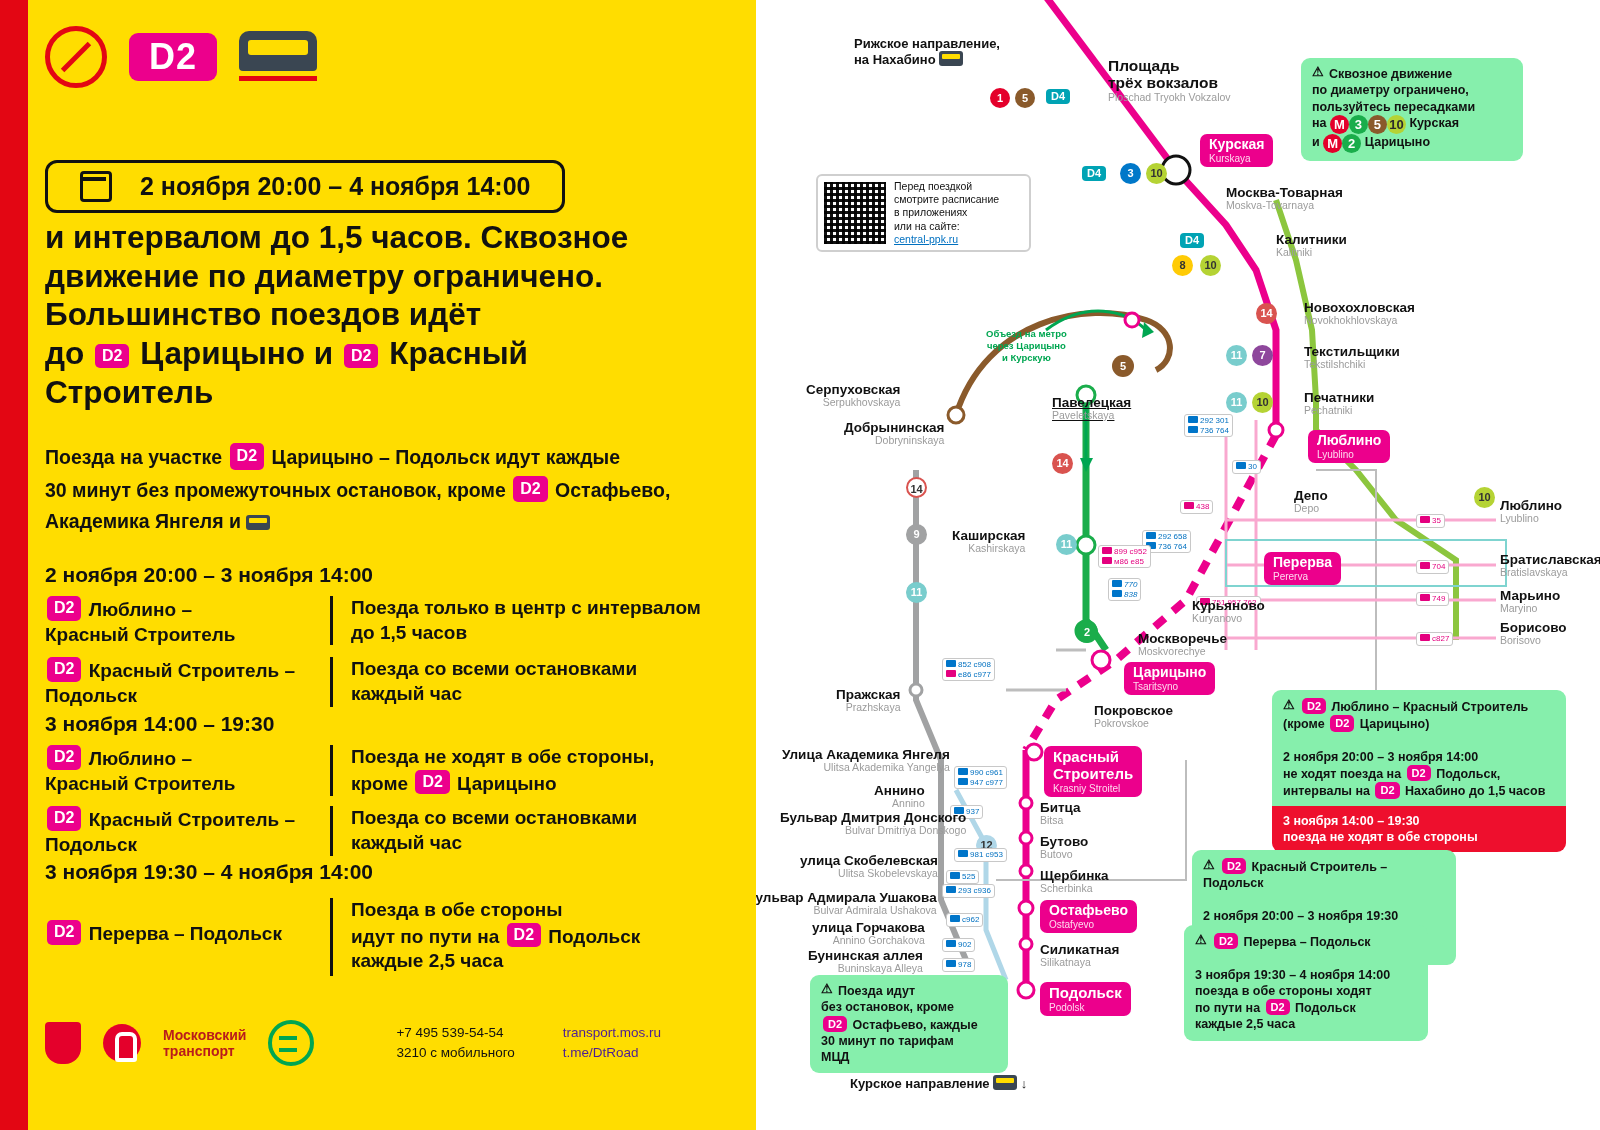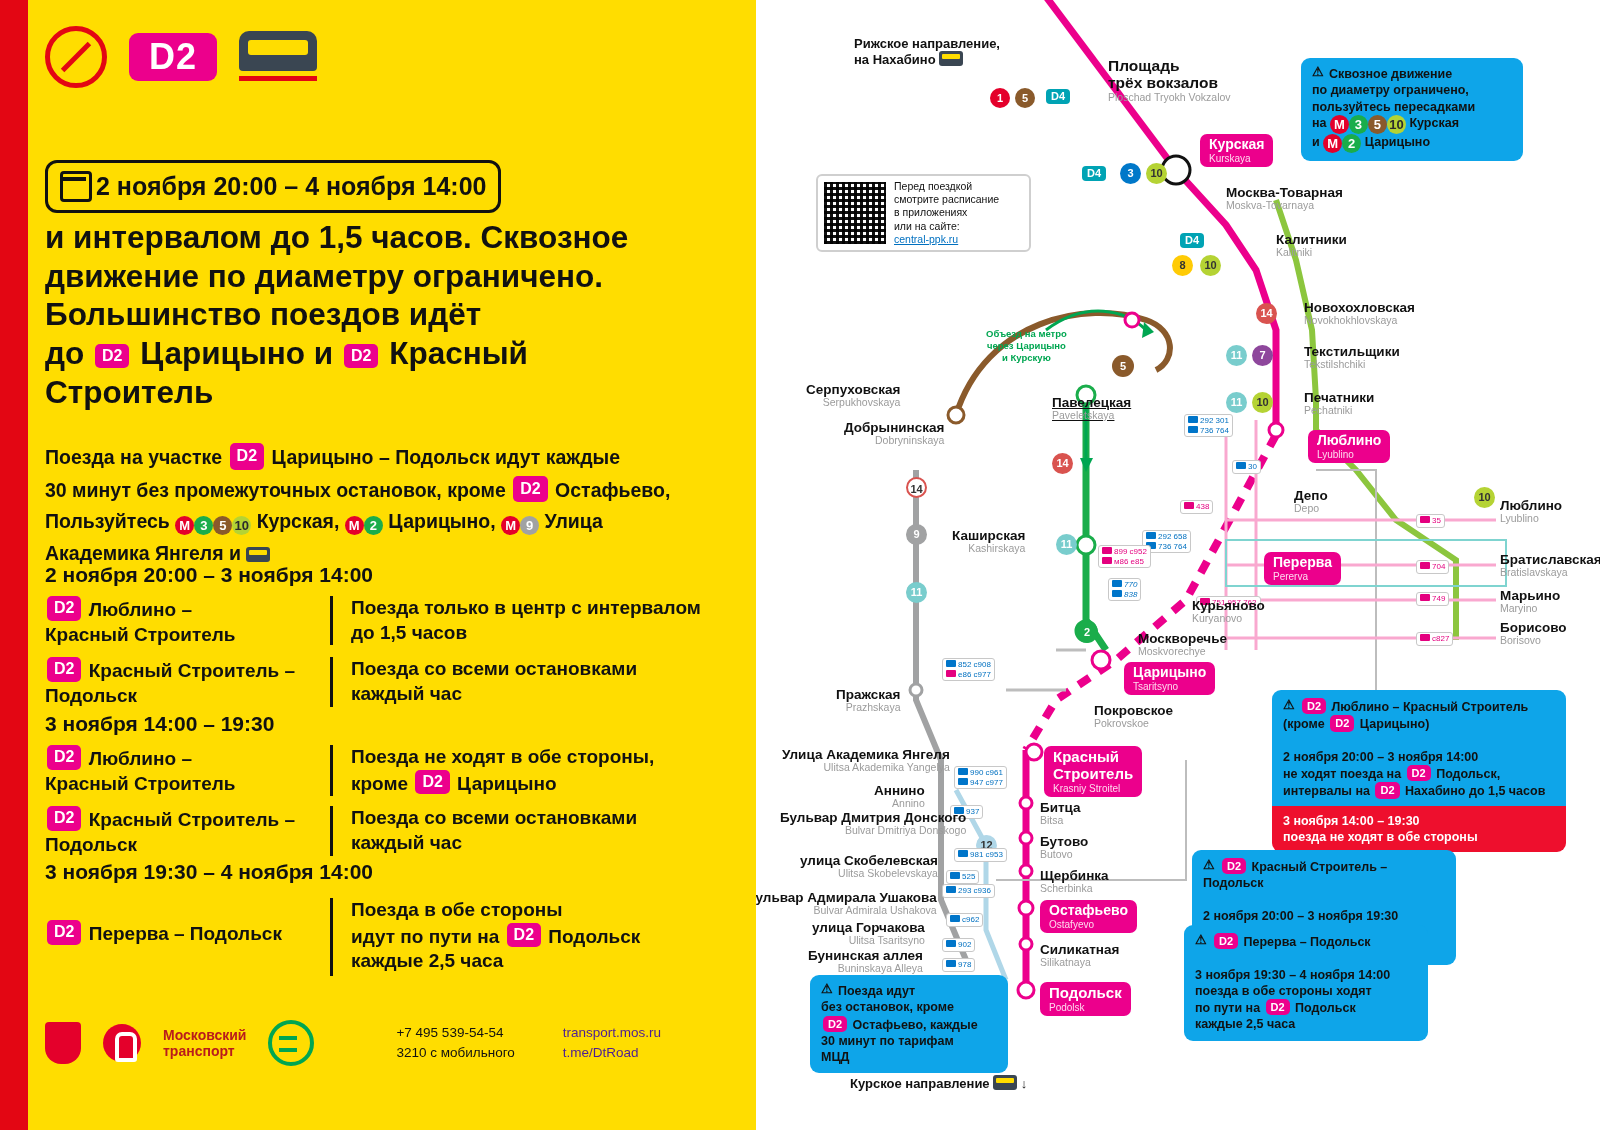--- a/index.html
+++ b/index.html
@@ -12,21 +12,21 @@
 
   .logorow{position:absolute;left:45px;top:26px;display:flex;align-items:center;gap:22px;}
   .noentry{width:52px;height:52px;border-radius:50%;border:5px solid #e30613;position:relative;}
   .noentry:after{content:"";position:absolute;left:50%;top:50%;width:38px;height:5px;background:#e30613;transform:translate(-50%,-50%) rotate(-45deg);}
   .d2big{background:#ec008c;color:#fff;font-weight:bold;font-size:36px;letter-spacing:1px;padding:6px 20px;border-radius:9px;line-height:1;}
   .trainicon{width:78px;height:52px;position:relative;}
   .trainbody{position:absolute;left:0;top:0;width:78px;height:40px;background:#3a4652;border-radius:10px 10px 4px 4px;}
   .trainwin{position:absolute;left:9px;top:9px;width:60px;height:15px;background:#ffdd00;border-radius:3px;}
   .trainline{position:absolute;left:0;top:45px;width:78px;height:5px;background:#e30613;}
 
-  .datebox{position:absolute;left:45px;top:160px;display:inline-flex;align-items:center;gap:4px;border:3px solid #111;border-radius:12px;padding:8px 12px;background:transparent;}
+  .datebox{position:absolute;left:45px;top:160px;display:inline-flex;align-items:center;gap:28px;border:3px solid #111;border-radius:12px;padding:8px 32px;background:transparent;}
   .cal{width:26px;height:25px;border:3px solid #111;border-radius:4px;position:relative;}
   .cal:before{content:"";position:absolute;left:-3px;top:3px;width:26px;height:4px;background:#111;}
   .datetxt{font-size:25px;font-weight:bold;color:#111;}
 
   .headline{position:absolute;left:45px;top:218px;width:660px;font-size:31.5px;font-weight:bold;color:#111;line-height:1.23;}
   .d2inline{display:inline-block;background:#ec008c;color:#fff;font-weight:bold;font-size:16px;padding:2px 7px;border-radius:5px;vertical-align:3px;margin:0 2px;}
 
   .sub{position:absolute;left:45px;top:443px;width:665px;font-size:19.5px;font-weight:bold;color:#111;line-height:1.42;}
   .sub p{margin:0 0 4px 0;}
   .mcircle{display:inline-block;width:19px;height:19px;border-radius:50%;color:#fff;font-size:13px;font-weight:bold;text-align:center;line-height:19px;vertical-align:-2px;}
@@ -67,21 +67,21 @@
   .lbl .tr{display:block;font-size:10.5px;font-weight:normal;color:#9b9b9b;}
   .lbl.r{text-align:right;}
   .lbl.big{font-size:15.5px;}
 
   .pill{position:absolute;background:#ec008c;color:#fff;font-size:14px;font-weight:bold;border-radius:7px;padding:3px 9px;line-height:1.12;white-space:nowrap;}
   .pill .tr{display:block;font-size:10px;font-weight:normal;color:#ffd9ef;}
 
   .mbadge{position:absolute;border-radius:50%;color:#fff;font-size:11px;font-weight:bold;text-align:center;}
   .d-badge{position:absolute;background:#00a3b4;color:#fff;font-size:11px;font-weight:bold;border-radius:4px;padding:2px 5px;line-height:1;}
 
-  .note{position:absolute;background:#0ea5e9;border-radius:9px;padding:8px 11px;font-size:12.5px;font-weight:bold;color:#111;line-height:1.3;}
+  .note{position:absolute;background:#86efac;border-radius:9px;padding:8px 11px;font-size:12.5px;font-weight:bold;color:#111;line-height:1.3;}
   .note .warn{display:inline-block;width:13px;height:12px;margin-right:4px;position:relative;vertical-align:-1px;}
   .note .warn:after{content:"\26A0";font-size:13px;color:#111;position:absolute;left:0;top:-3px;}
   .noteRed{background:#ee0f2d;color:#fff;border-radius:0 0 9px 9px;margin:6px -11px -8px -11px;padding:7px 11px;}
 
   .qrbox{position:absolute;left:60px;top:174px;width:215px;height:78px;border:2px solid #cfcfcf;border-radius:6px;background:#fff;display:flex;align-items:center;gap:8px;padding:4px 6px;box-sizing:border-box;}
   .qr{width:62px;height:62px;background:
      repeating-linear-gradient(90deg,#111 0 3px,#fff 3px 6px),
      repeating-linear-gradient(0deg,#111 0 3px,transparent 3px 6px);
      background-blend-mode:multiply;}
   .qrtxt{font-size:10.5px;color:#111;line-height:1.25;}
@@ -135,29 +135,20 @@
     <div class="sub">
       <p>
         <span>Поезда на участке</span>
         <span class="d2inline">D2</span>
         <span>Царицыно – Подольск идут каждые</span>
       </p>
       <p>
         <span>30 минут без промежуточных остановок, кроме</span>
         <span class="d2inline">D2</span>
         <span>Остафьево,</span>
-      </p>
-      <p>
-        <span>Пользуйтесь</span>
-        <span class="mcircle m-red">M</span><span class="mcircle m-3">3</span><span class="mcircle m-5">5</span><span class="mcircle m-10">10</span>
-        <span>Курская,</span>
-        <span class="mcircle m-red">M</span><span class="mcircle m-2">2</span>
-        <span>Царицыно,</span>
-        <span class="mcircle m-red">M</span><span class="mcircle m-9">9</span>
-        <span>Улица</span>
       </p>
       <p>
         <span>Академика Янгеля и</span>
         <span class="trainmini"></span>
       </p>
     </div>
 
     <div class="period p1">2 ноября 20:00 – 3 ноября 14:00</div>
     <div class="rowsblock" style="top:596px;">
       <div class="rw">
@@ -385,21 +376,21 @@
     <div class="lbl r" style="left:50px;top:382px;">Серпуховская<span class="tr">Serpukhovskaya</span></div>
     <div class="lbl r" style="left:88px;top:420px;">Добрынинская<span class="tr">Dobryninskaya</span></div>
     <div class="lbl" style="left:296px;top:395px;text-decoration:underline;">Павелецкая<span class="tr">Paveletskaya</span></div>
     <div class="lbl r" style="left:196px;top:528px;">Каширская<span class="tr">Kashirskaya</span></div>
     <div class="lbl r" style="left:80px;top:687px;">Пражская<span class="tr">Prazhskaya</span></div>
     <div class="lbl r" style="left:26px;top:747px;">Улица Академика Янгеля<span class="tr">Ulitsa Akademika Yangelya</span></div>
     <div class="lbl r" style="left:118px;top:783px;">Аннино<span class="tr">Annino</span></div>
     <div class="lbl r" style="left:24px;top:810px;">Бульвар Дмитрия Донского<span class="tr">Bulvar Dmitriya Donskogo</span></div>
     <div class="lbl r" style="left:44px;top:853px;">улица Скобелевская<span class="tr">Ulitsa Skobelevskaya</span></div>
     <div class="lbl r" style="left:-10px;top:890px;">Бульвар Адмирала Ушакова<span class="tr">Bulvar Admirala Ushakova</span></div>
-    <div class="lbl r" style="left:56px;top:920px;">улица Горчакова<span class="tr">Ulitsa Tsaritsyno</span></div>
+    <div class="lbl r" style="left:56px;top:920px;">улица Горчакова<span class="tr">Annino Gorchakova</span></div>
     <div class="lbl r" style="left:52px;top:948px;">Бунинская аллея<span class="tr">Buninskaya Alleya</span></div>
 
     <div class="lbl" style="left:744px;top:498px;">Люблино<span class="tr">Lyublino</span></div>
     <div class="lbl" style="left:744px;top:552px;">Братиславская<span class="tr">Bratislavskaya</span></div>
     <div class="lbl" style="left:744px;top:588px;">Марьино<span class="tr">Maryino</span></div>
     <div class="lbl" style="left:744px;top:620px;">Борисово<span class="tr">Borisovo</span></div>
 
     <div class="note" style="left:545px;top:58px;width:200px;">
       <span class="warn"></span>Сквозное движение<br>по диаметру ограничено,<br>пользуйтесь пересадками<br>на <span class="mcircle m-red">M</span><span class="mcircle m-3">3</span><span class="mcircle m-5">5</span><span class="mcircle m-10">10</span> Курская<br>и <span class="mcircle m-red">M</span><span class="mcircle m-2">2</span> Царицыно
     </div>

